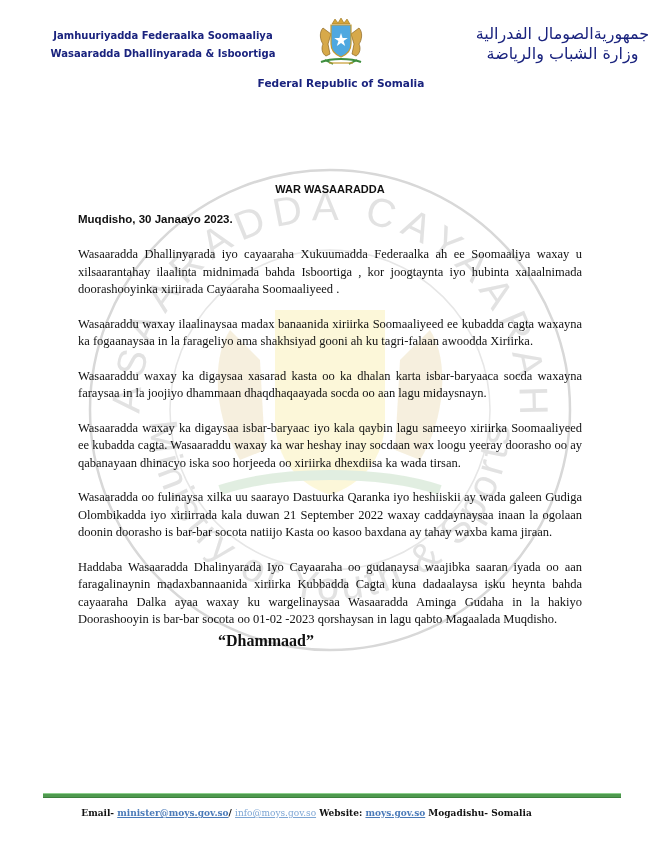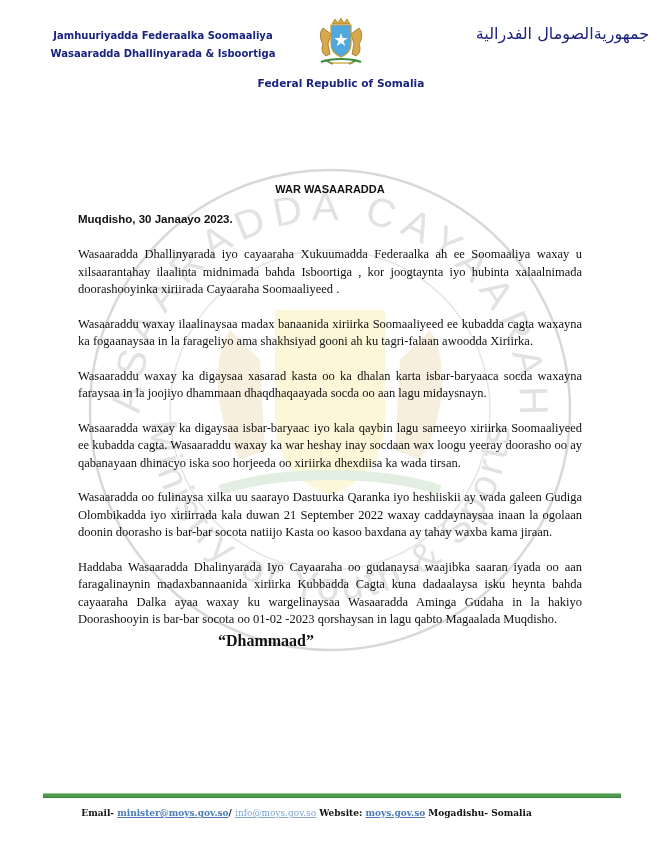--- a/index.html
+++ b/index.html
@@ -71,20 +71,21 @@
 
   <path d="M28 19 L29.6 24 L34.8 24 L30.6 27 L32.2 32 L28 29 L23.8 32 L25.4 27 L21.2 24 L26.4 24 Z" fill="#ffffff"></path>
 
   <path d="M8 48 C18 44 38 44 48 48" fill="none" stroke="#3e8e3e" stroke-width="2"></path>
   <path d="M12 46 L20 50 M44 46 L36 50" stroke="#3e8e3e" stroke-width="1.6"></path>
   <path d="M16 49 L40 49" stroke="#c79a2e" stroke-width="1.2"></path>
 </svg>
 
 <div class="hdr-right">
   <div>جمهوريةالصومال الفدرالية</div>
+  <div>وزارة الشباب والرياضة</div>
 </div>
 
 <div class="hdr-center">
   <div>Federal Republic of Somalia</div>
 </div>
 
 <svg class="watermark" viewBox="0 0 500 500">
   <defs>
     <path id="wm-top" d="M 60 250 A 190 190 0 0 1 440 250"></path>
     <path id="wm-bot" d="M 70 260 A 180 180 0 0 0 430 260"></path>

